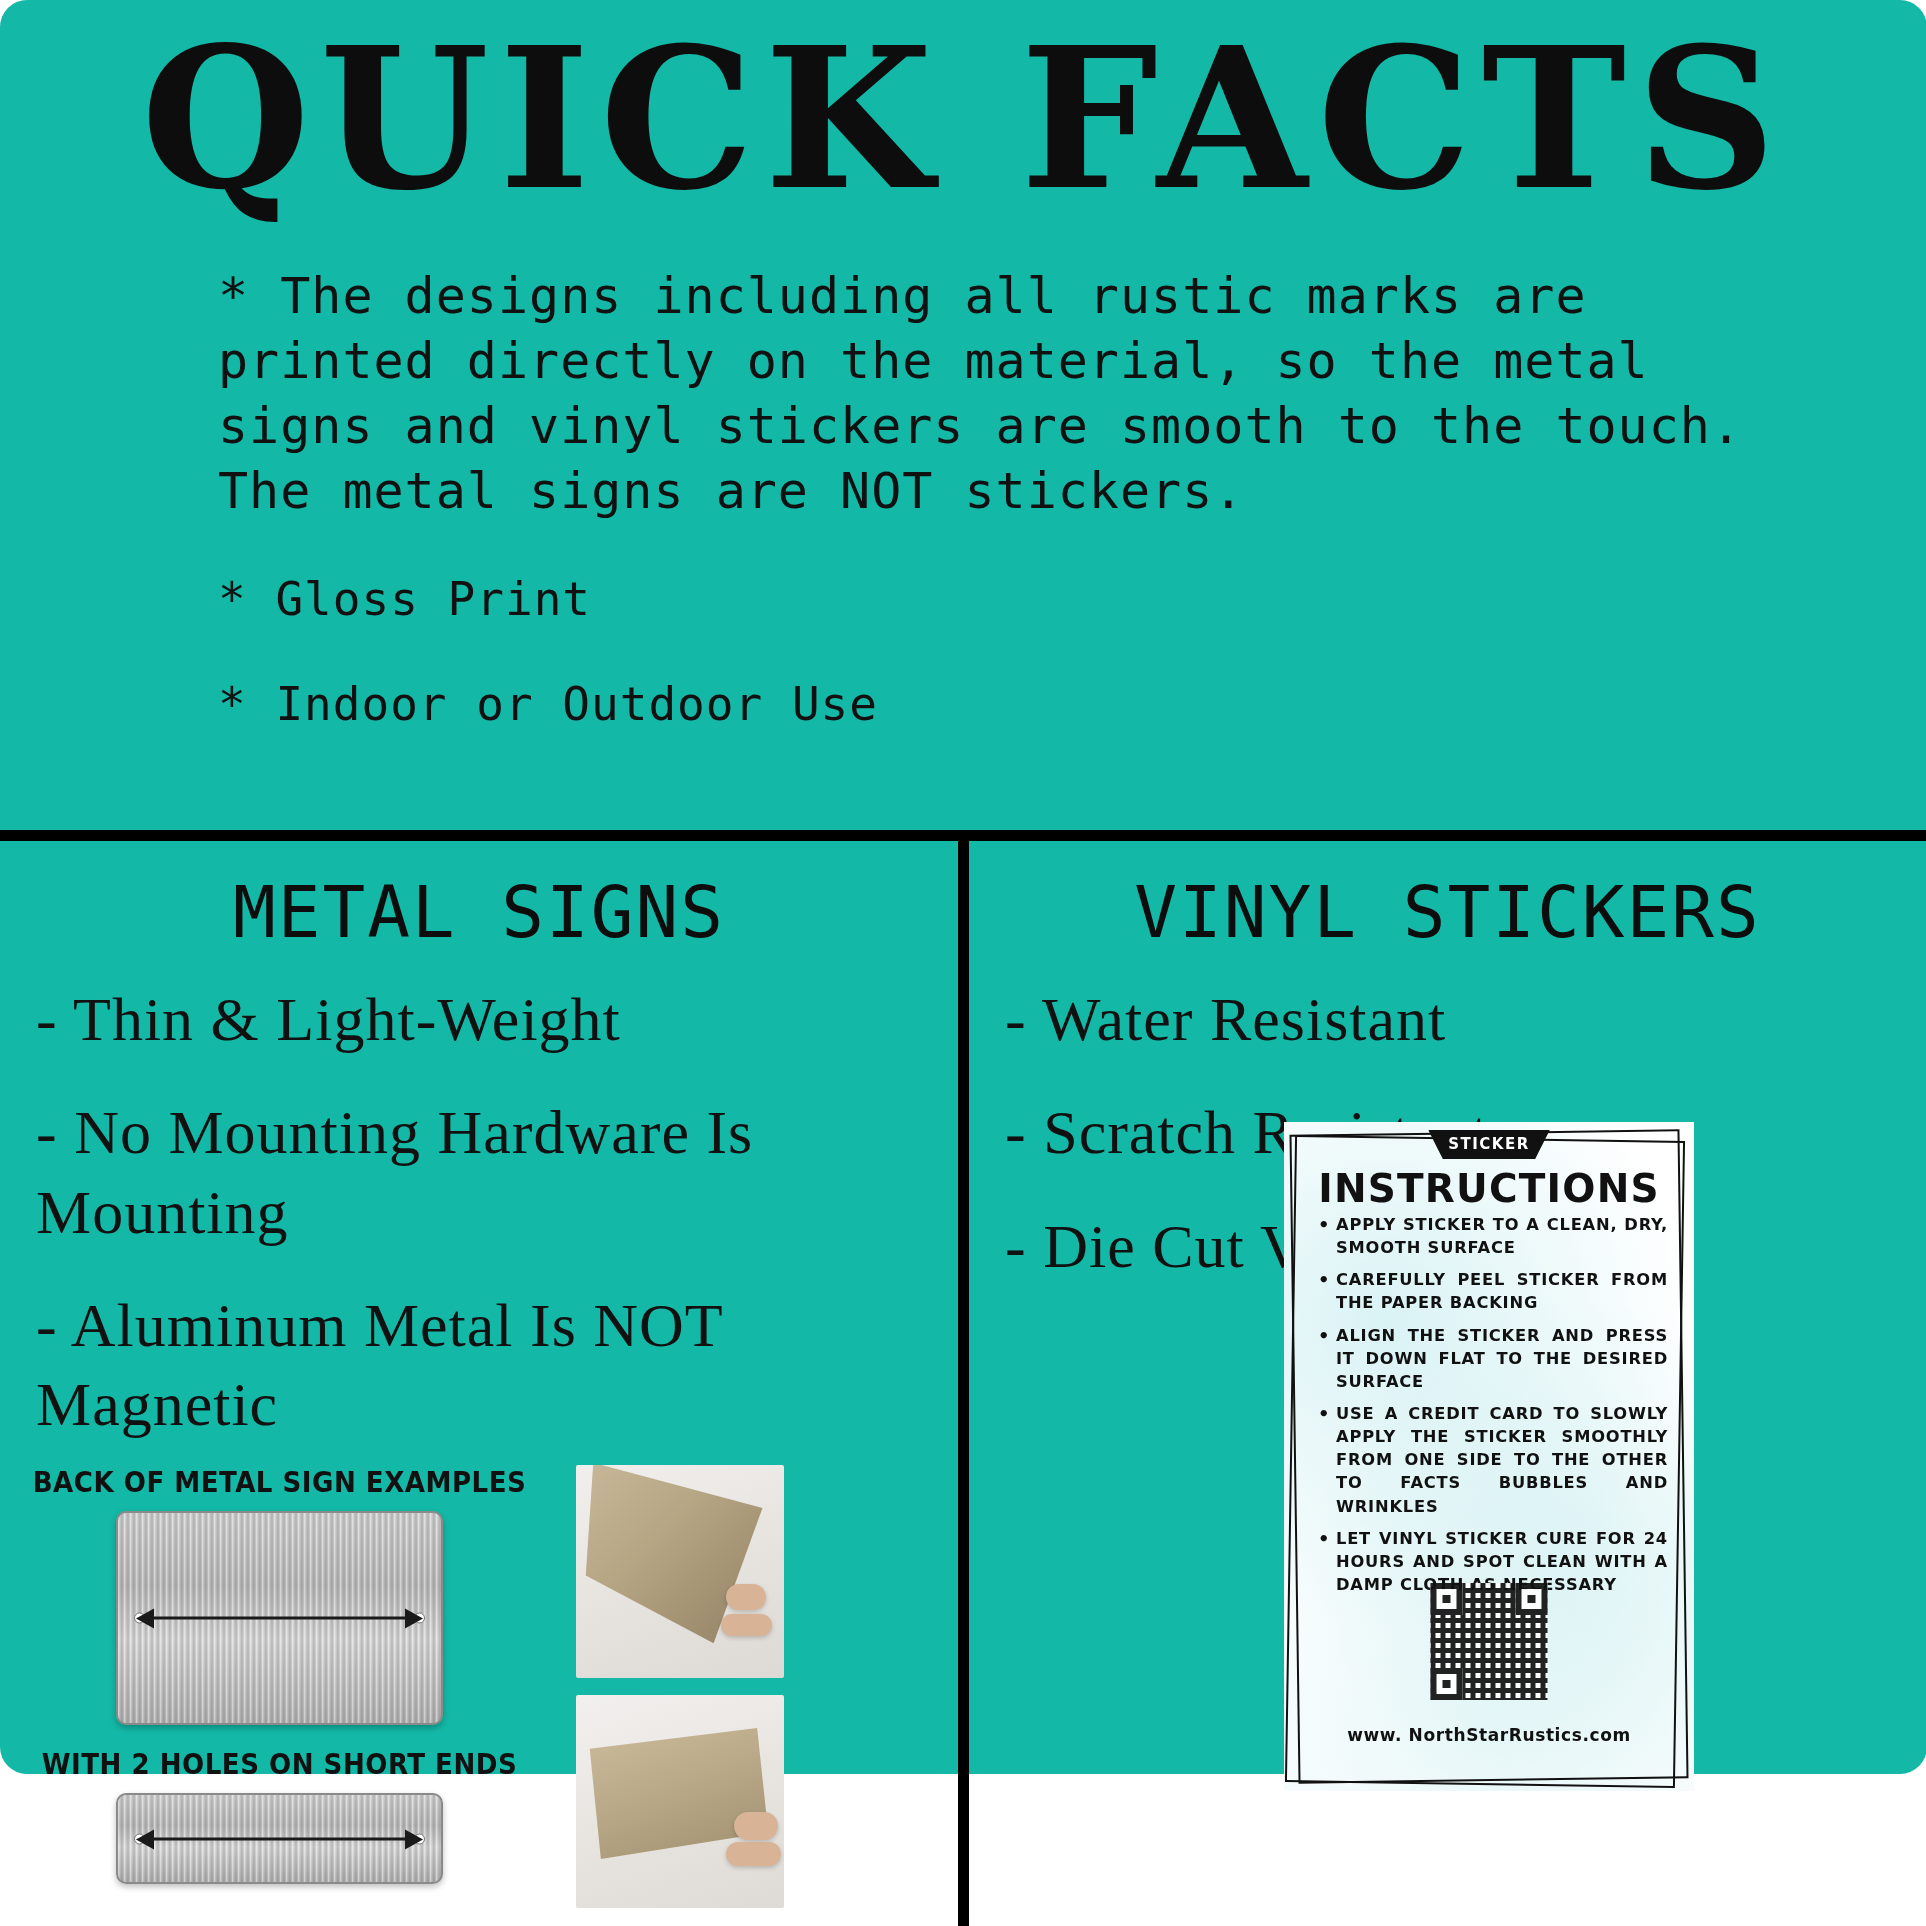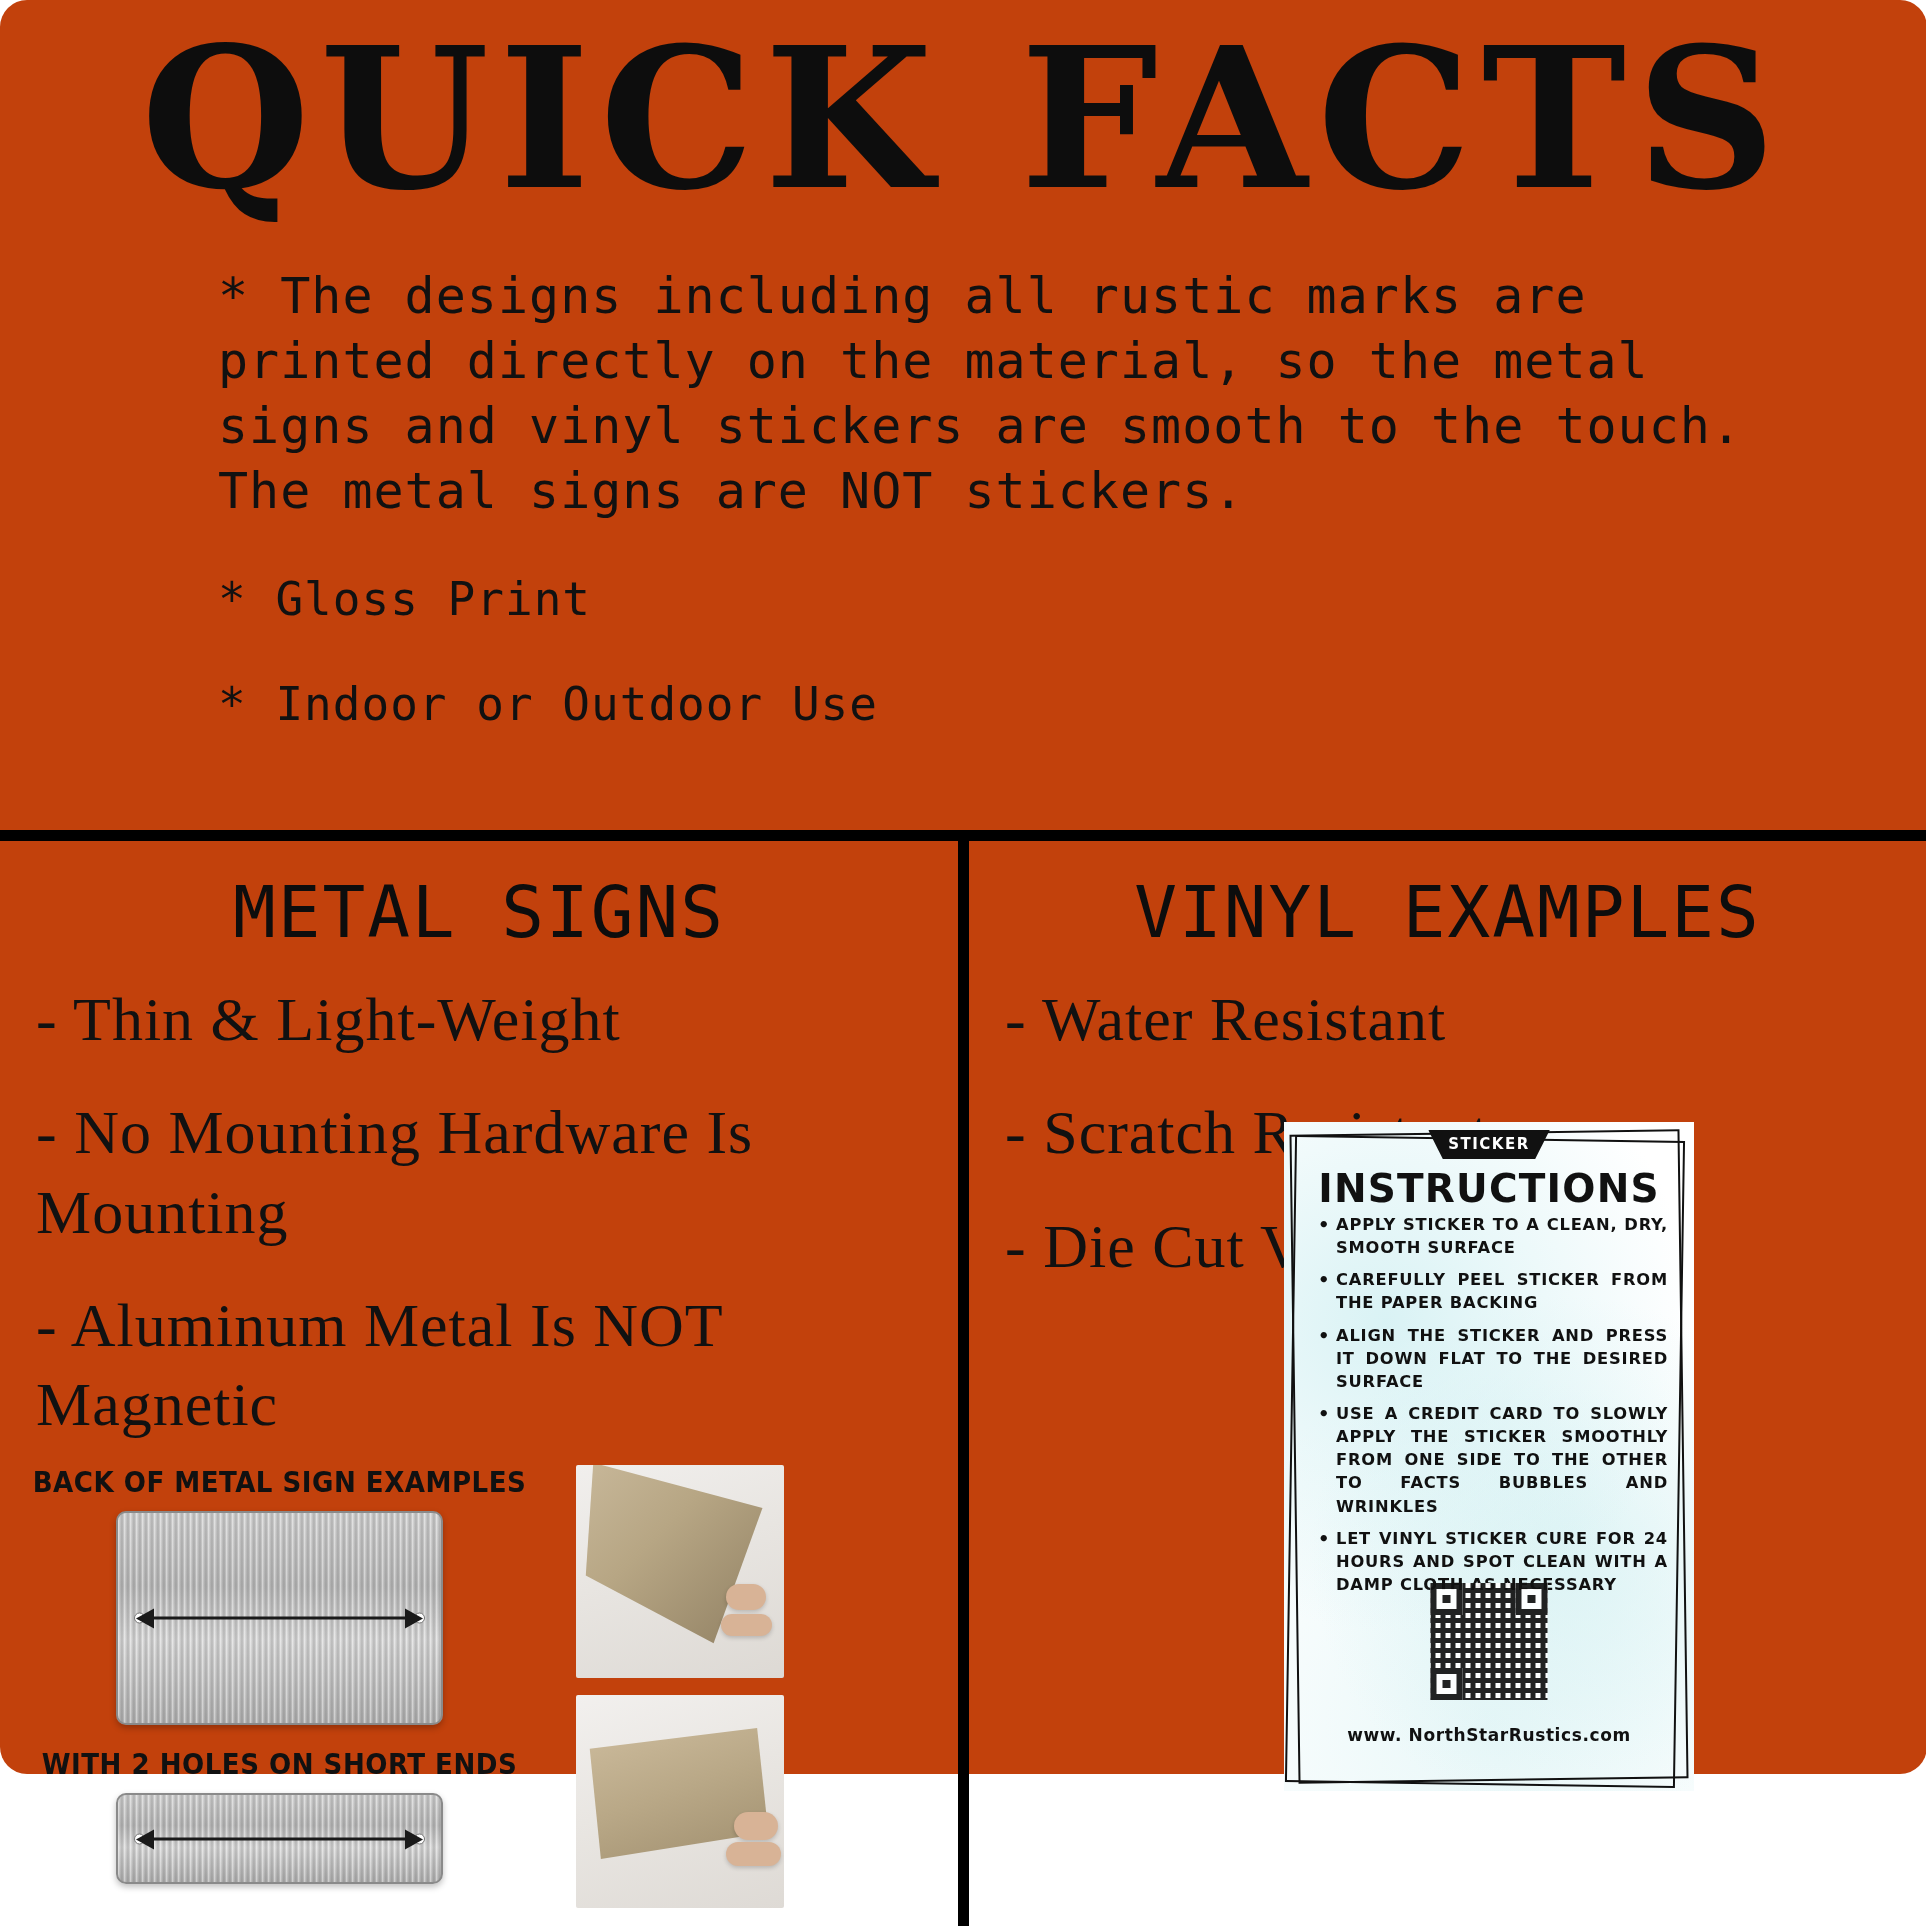--- a/index.html
+++ b/index.html
@@ -8,21 +8,21 @@
     height: 1927px;
     background: #ffffff;
     font-family: "DejaVu Sans Mono", monospace;
     color: #111111;
     overflow: hidden;
   }
   .page {
     position: relative;
     width: 1927px;
     height: 1774px;
-    background: #c2410c;
+    background: #14b8a6;
     border-radius: 27px;
   }
 
   
   .top {
     position: absolute;
     left: 0; top: 0;
     width: 1927px;
     height: 830px;
     padding: 18px 40px 0 40px;
@@ -372,21 +372,21 @@
       </div>
       <div class="photo photo-bot">
         <span class="sheet-b"></span>
         <span class="finger" style="left:158px; top:117px; width:44px; height:28px;"></span>
         <span class="finger" style="left:150px; top:147px; width:55px; height:24px;"></span>
       </div>
     </div>
   </div>
 
   <div class="col col-right">
-    <div class="col-title">VINYL EXAMPLES</div>
+    <div class="col-title">VINYL STICKERS</div>
     <div class="bullet">- Water Resistant</div>
     <div class="bullet">- Scratch Resistant</div>
     <div class="bullet">- Die Cut Vinyl Sticker</div>
 
     <div class="card-wrap">
       <div class="card">
         <div class="card-bg"></div>
         <div class="card-frame"></div>
         <div class="card-frame2"></div>
         <div class="sticker-tab">STICKER</div>

